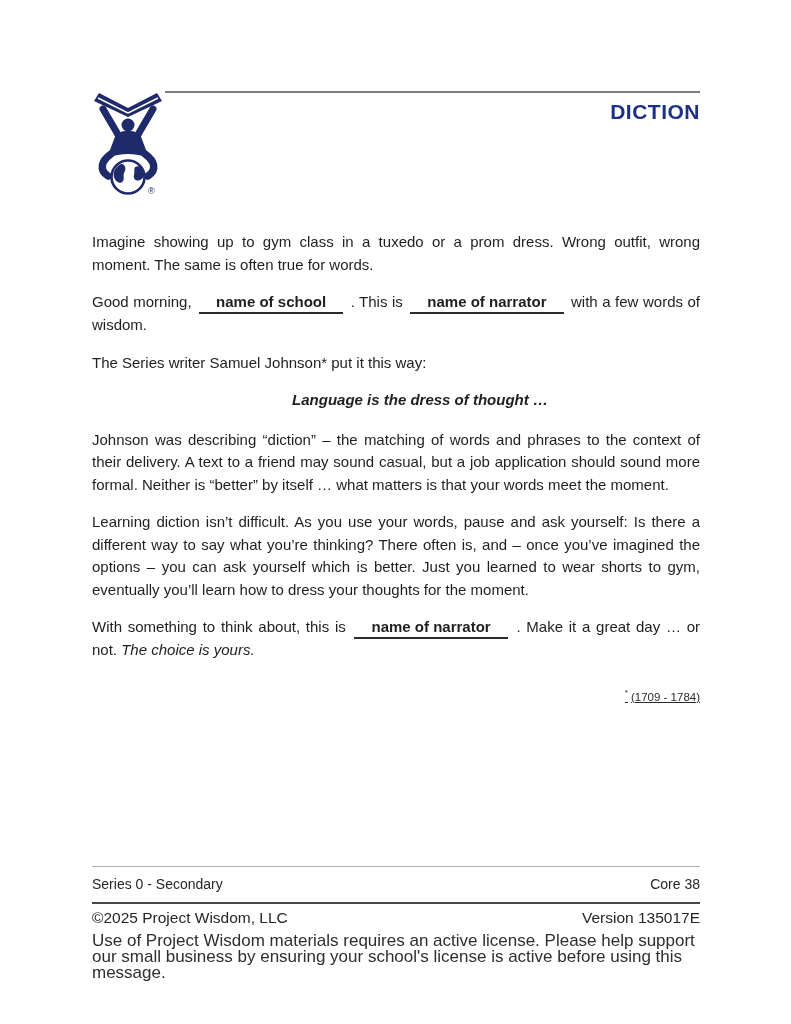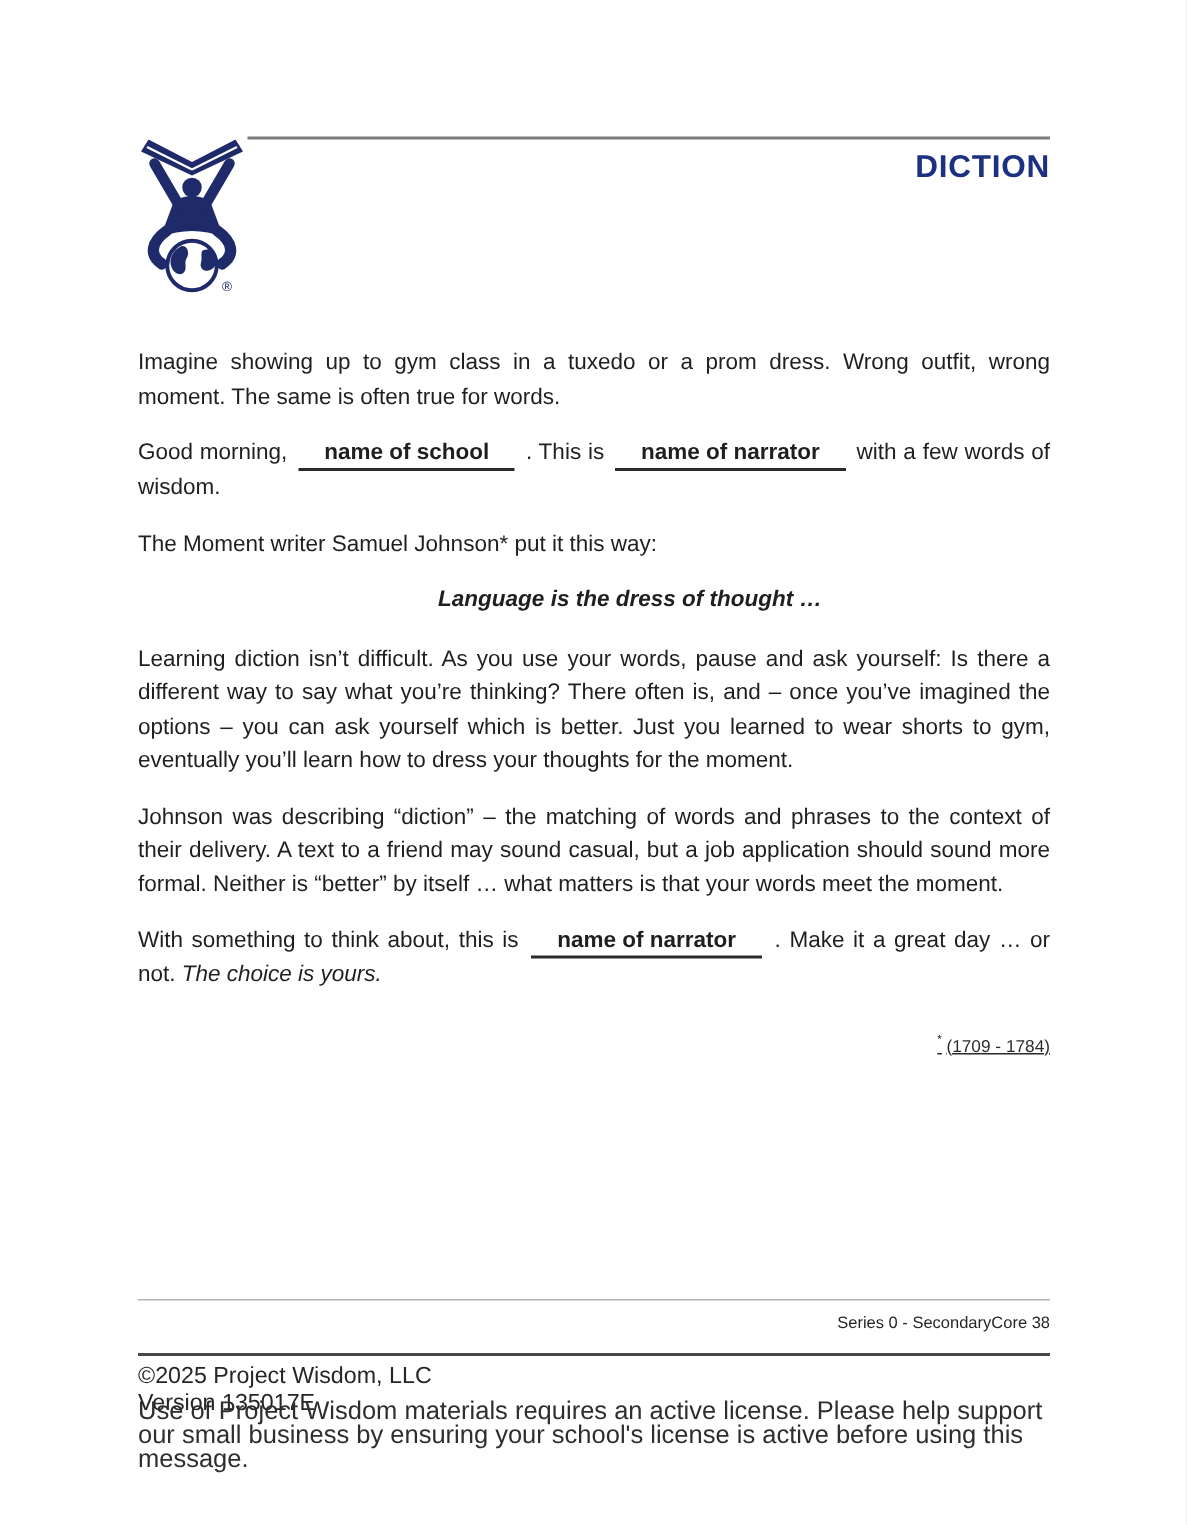--- a/index.html
+++ b/index.html
@@ -28,23 +28,23 @@
     border-bottom:2px solid #2b2b2b;
     padding:0 17px 1px 17px;
     margin:0 3px;
     line-height:19px;
   }
   .italic{font-style:italic;}
   .footnote{margin-top:20px;text-align:right;font-size:11.5px;color:#2b2b2b;text-decoration:underline;}
   .footnote sup{font-size:8px;vertical-align:6px;margin-right:3px;}
   
   .footer-thin-rule{position:absolute;left:92px;right:91px;top:866px;height:1px;background:#b3b3b3;}
-  .footer-row1{position:absolute;left:92px;right:91px;top:876px;display:flex;justify-content:flex-end;font-size:11px;color:#262626;}
+  .footer-row1{position:absolute;left:92px;right:91px;top:876px;display:flex;justify-content:space-between;font-size:14px;color:#262626;}
   .footer-dark-rule{position:absolute;left:92px;right:91px;top:902px;height:2px;background:#474747;}
-  .footer-row2{position:absolute;left:92px;right:91px;top:909px;display:flex;justify-content:space-between;font-size:15.5px;color:#262626;flex-direction:column;}
+  .footer-row2{position:absolute;left:92px;right:91px;top:909px;display:flex;justify-content:space-between;font-size:15.5px;color:#262626;}
   .footer-license{position:absolute;left:92px;right:89px;top:933px;font-size:17px;line-height:16px;color:#2e2e2e;text-align:left;}
 </style>
 </head>
 <body>
 
 <div class="page">
 
   <div class="logo">
     <svg viewBox="0 0 80 106" width="80" height="106">
 
@@ -75,27 +75,27 @@
   <div class="header-titles">
     <div class="doc-title">DICTION</div>
   </div>
 
   <div class="body-text">
 
     <p class="para">Imagine showing up to gym class in a tuxedo or a prom dress. Wrong outfit, wrong moment. The same is often true for words.</p>
 
     <p class="para"><span>Good morning, </span><span class="blank">name of school</span><span> . This is </span><span class="blank">name of narrator</span><span> with a few words of wisdom.</span></p>
 
-    <p class="para">The Moment writer Samuel Johnson* put it this way:</p>
+    <p class="para">The Series writer Samuel Johnson* put it this way:</p>
 
     <p class="quote-line">Language is the dress of thought …</p>
 
+    <p class="para">Johnson was describing “diction” – the matching of words and phrases to the context of their delivery. A text to a friend may sound casual, but a job application should sound more formal. Neither is “better” by itself … what matters is that your words meet the moment.</p>
+
     <p class="para">Learning diction isn’t difficult. As you use your words, pause and ask yourself: Is there a different way to say what you’re thinking? There often is, and – once you’ve imagined the options – you can ask yourself which is better. Just you learned to wear shorts to gym, eventually you’ll learn how to dress your thoughts for the moment.</p>
-
-    <p class="para">Johnson was describing “diction” – the matching of words and phrases to the context of their delivery. A text to a friend may sound casual, but a job application should sound more formal. Neither is “better” by itself … what matters is that your words meet the moment.</p>
 
     <p class="para"><span>With something to think about, this is </span><span class="blank">name of narrator</span><span> . Make it a great day … or not. </span><span class="italic">The choice is yours.</span></p>
 
     <div class="footnote"><sup>*</sup><span>(1709 - 1784)</span></div>
   </div>
 
   <div class="footer-thin-rule"></div>
   <div class="footer-row1">
     <span>Series 0 - Secondary</span>
     <span>Core 38</span>

